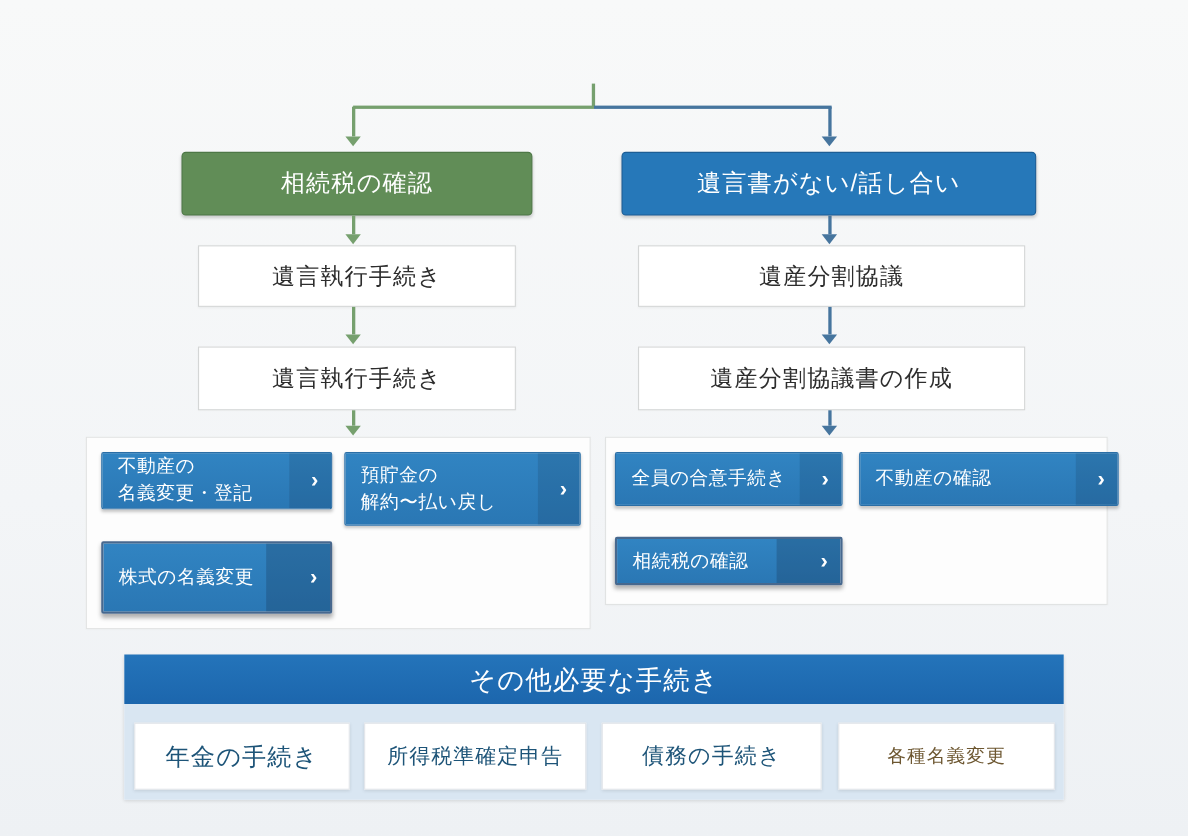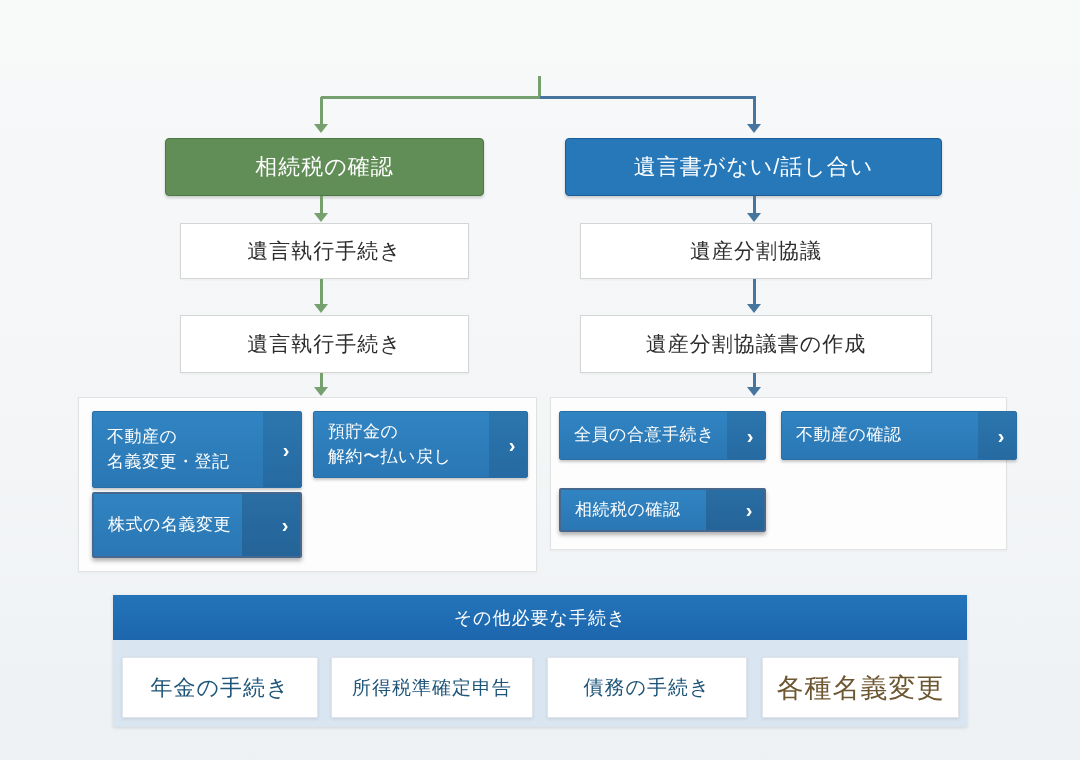--- a/index.html
+++ b/index.html
@@ -84,21 +84,21 @@
     border:2px solid #47688e;
     box-shadow:0 3px 4px rgba(0,0,0,.3);
   }
   .action-btn.dark .cap{width:58px;background:rgba(18,42,70,.25);}
 
   
   .bottom-panel{box-shadow:0 1px 3px rgba(0,0,0,.12);}
   .bottom-header{
     position:absolute;left:0;top:0;right:0;height:45px;
     background:linear-gradient(180deg,#2474ba 0%,#1c66ad 100%);
-    color:#ffffff;font-size:18px;letter-spacing:1px;
+    color:#ffffff;font-size:24px;letter-spacing:1px;
     display:flex;align-items:center;justify-content:center;
   }
   .bottom-body{
     position:absolute;left:0;top:45px;right:0;bottom:0;
     background:#d9e6f2;
   }
   .item-card{
     position:absolute;top:62px;height:59px;
     background:#ffffff;
     border:1px solid #e0e4e9;
@@ -148,21 +148,21 @@
   <div class="abs step-box" style="left:180px;top:315px;width:287px;height:56px;">
     <span>遺言執行手続き</span>
   </div>
 
   <div class="abs varrow" style="left:314px;top:373px;height:23px;">
       <i class="stem"></i>
       <i class="head"></i>
     </div>
 
   <div class="abs group-box" style="left:78px;top:397px;width:457px;height:173px;">
-    <div class="action-btn" style="left:13px;top:13px;width:210px;height:77px;">
+    <div class="action-btn" style="left:13px;top:13px;width:210px;height:52px;">
       <i class="cap"></i>
       <span>不動産の</span>
       <span>名義変更・登記</span>
       <span class="chev">›</span>
     </div>
     <div class="action-btn" style="left:234px;top:13px;width:215px;height:67px;">
       <i class="cap"></i>
       <span>預貯金の</span>
       <span>解約〜払い戻し</span>
       <span class="chev">›</span>
@@ -227,18 +227,18 @@
 
     <div class="item-card accent-blue" style="left:9px;width:194px;font-size:22px;">
       <span>年金の手続き</span>
     </div>
     <div class="item-card accent-blue" style="left:218px;width:200px;font-size:19px;">
       <span>所得税準確定申告</span>
     </div>
     <div class="item-card accent-blue" style="left:434px;width:198px;font-size:20px;">
       <span>債務の手続き</span>
     </div>
-    <div class="item-card accent-brown" style="left:649px;width:195px;font-size:27px;">
+    <div class="item-card accent-brown" style="left:649px;width:195px;font-size:17px;">
       <span>各種名義変更</span>
     </div>
   </div>
 
 </div>
 
 </body></html>

